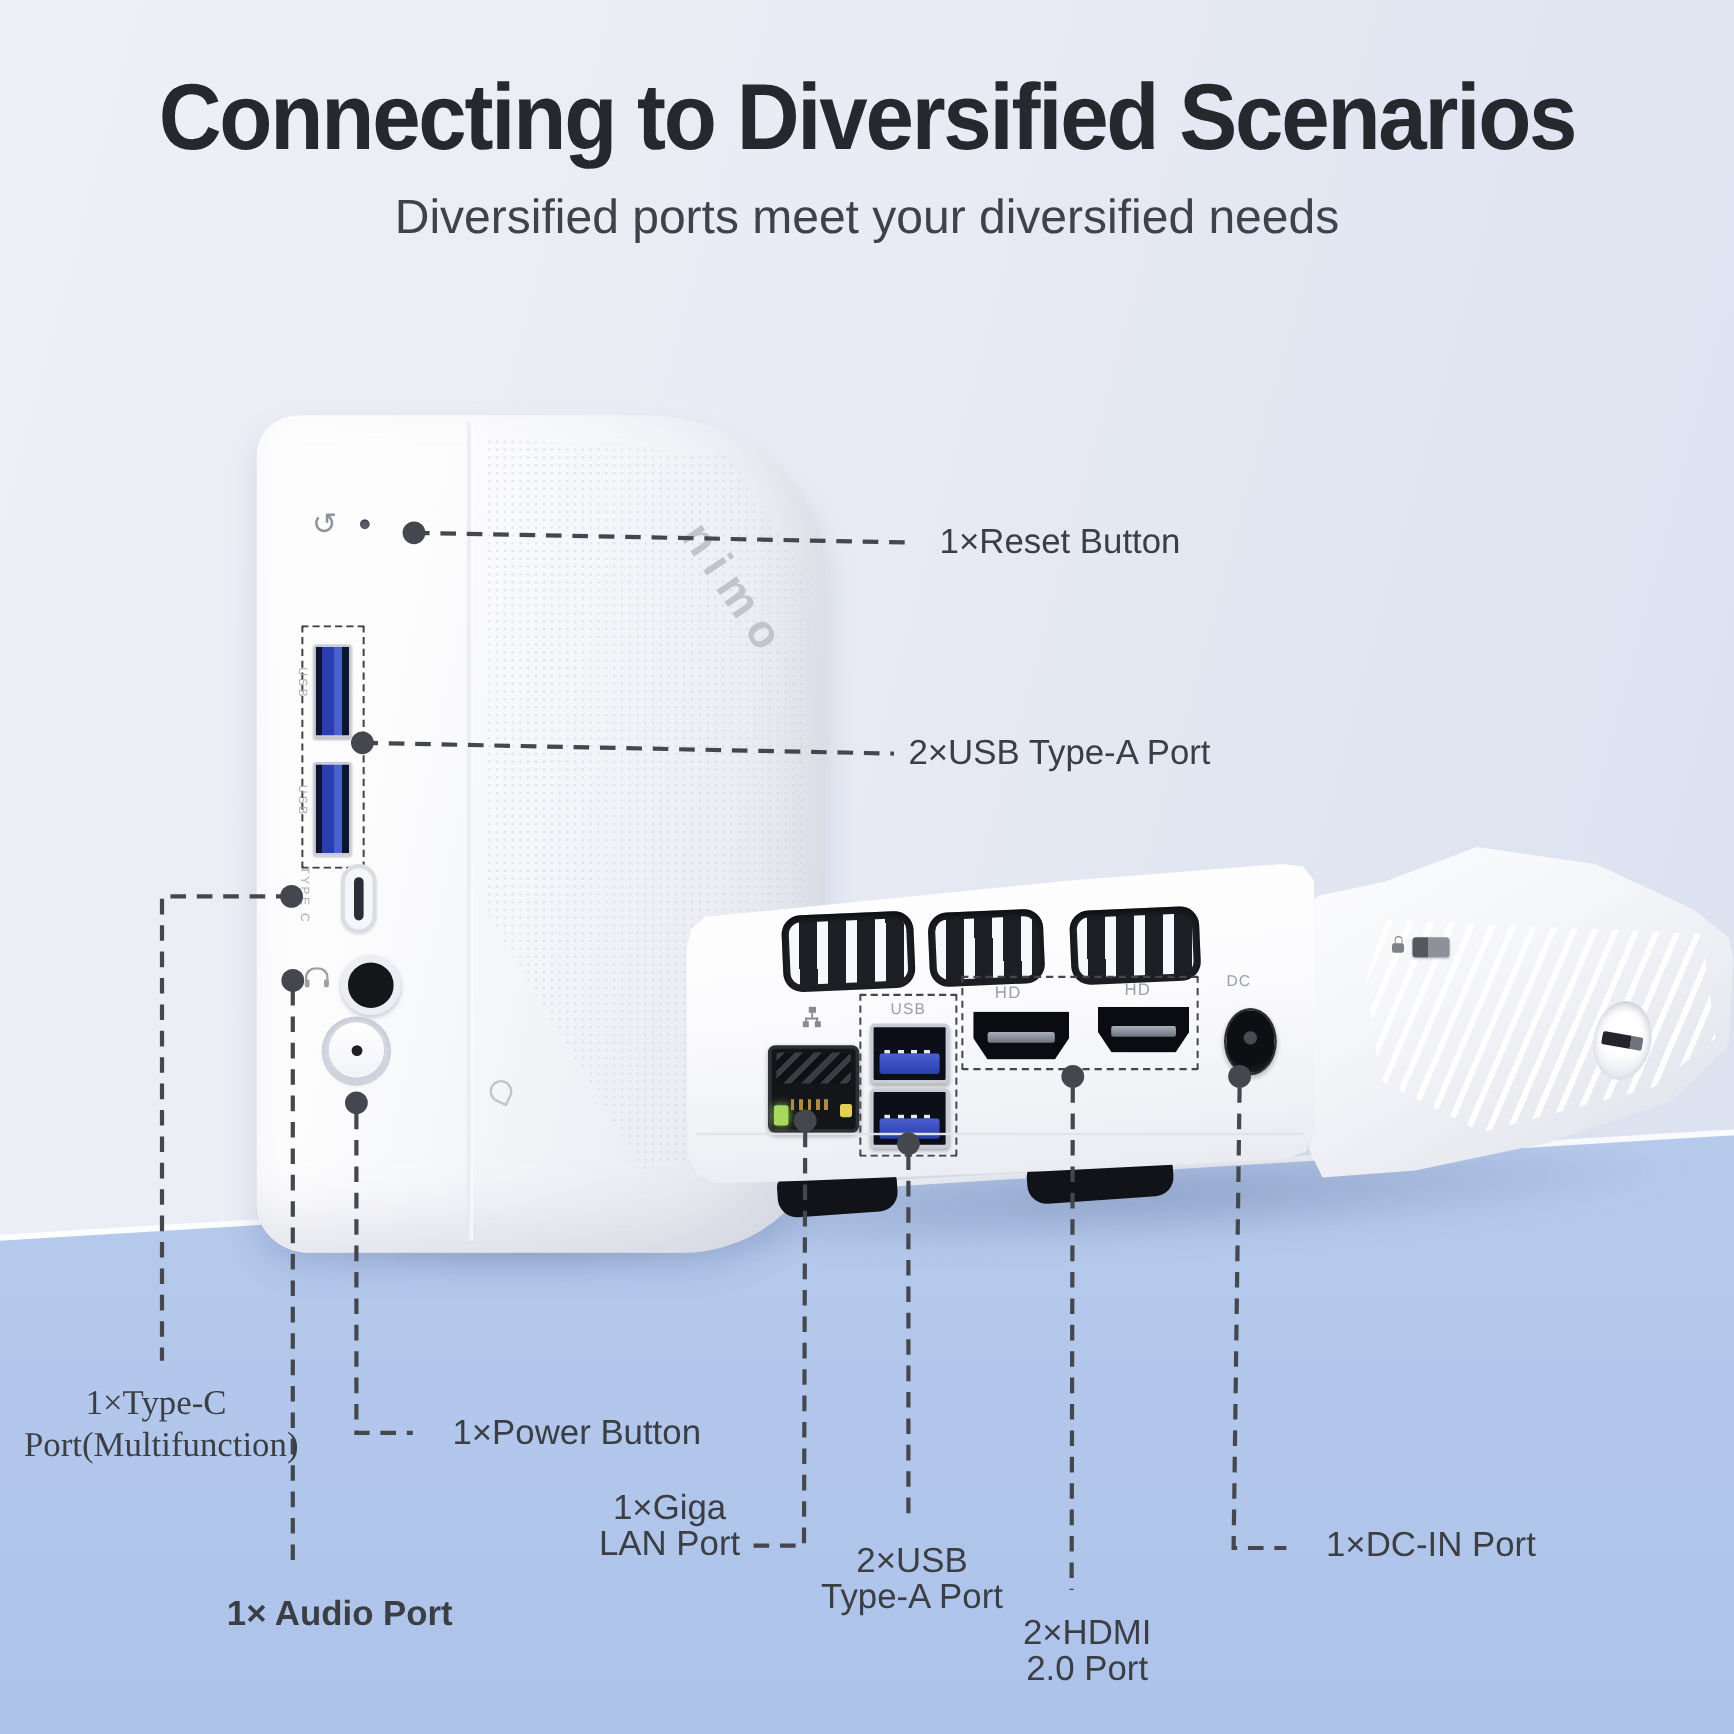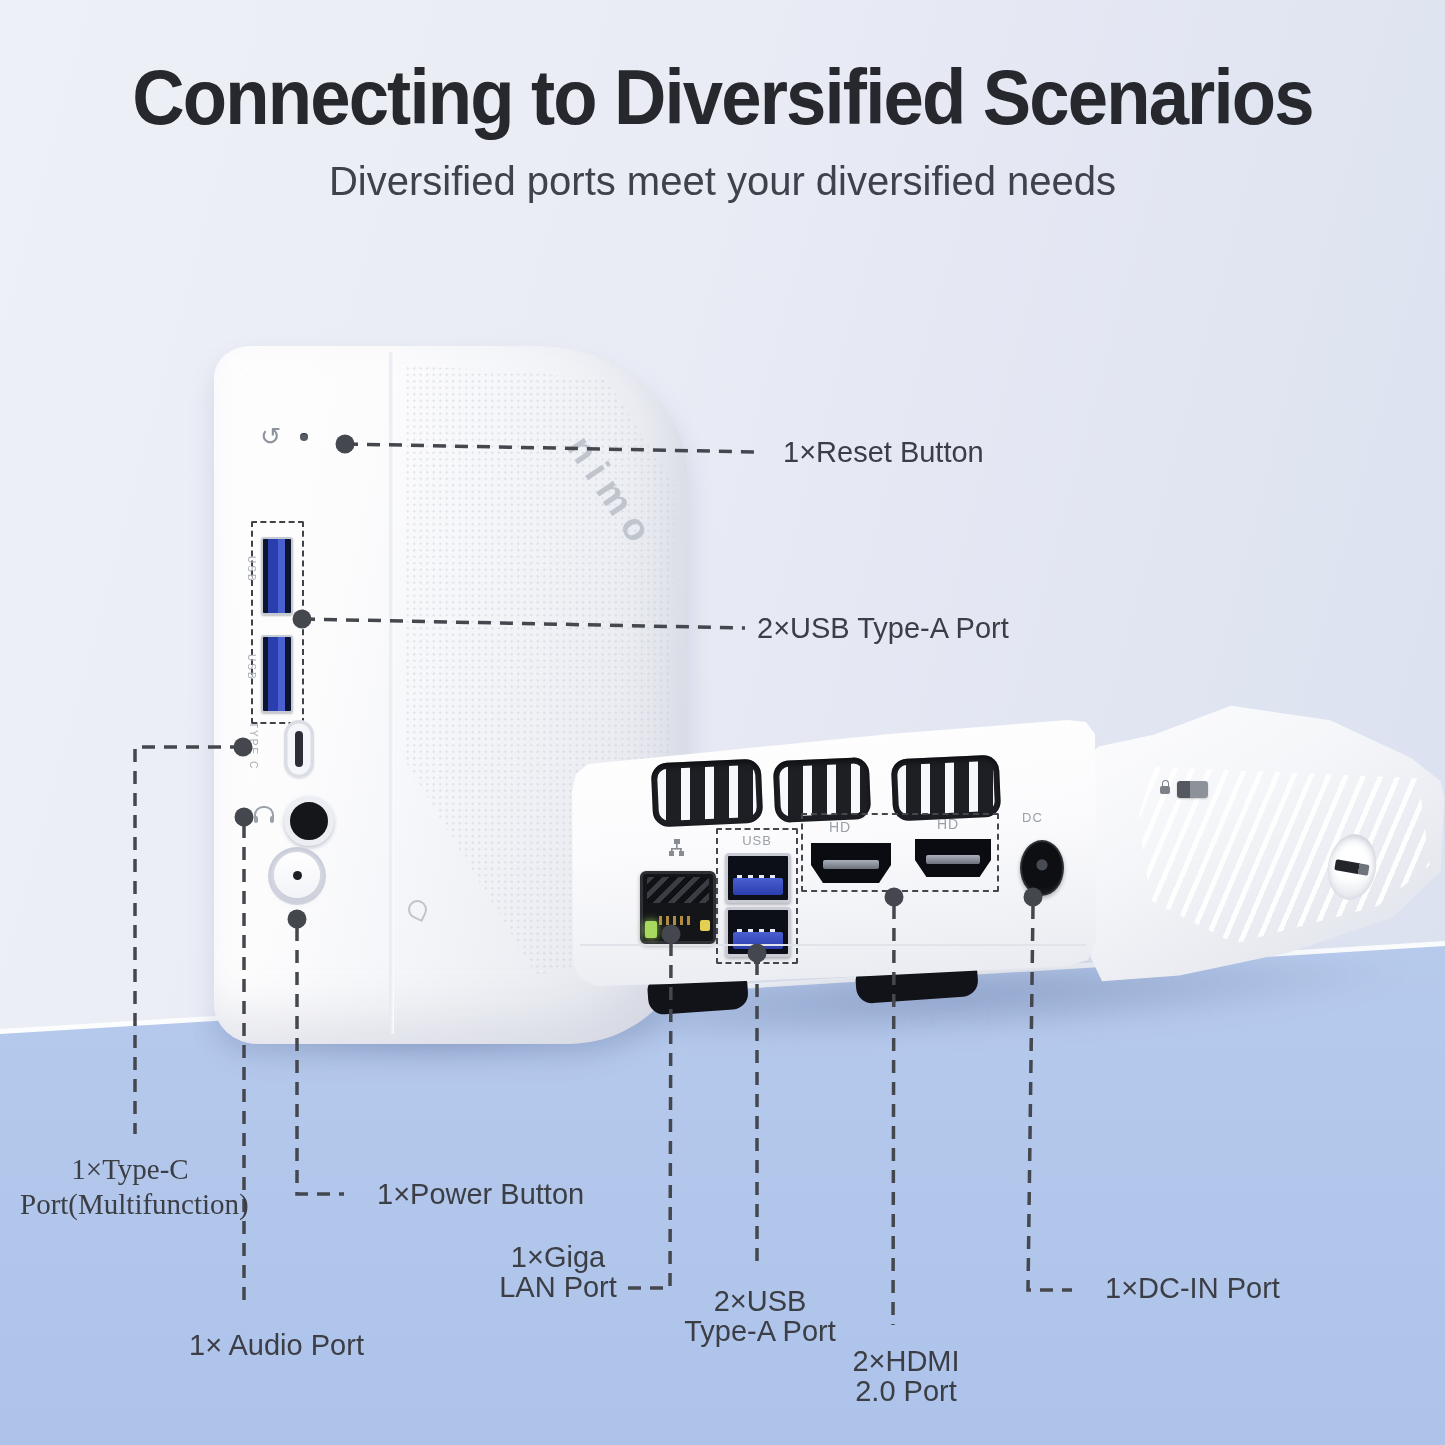--- a/index.html
+++ b/index.html
@@ -152,21 +152,21 @@
   .foot1{left:648px;top:978px;width:100px;height:34px;transform:rotate(-4deg);}
   .foot2{left:856px;top:968px;width:122px;height:32px;transform:rotate(-4deg);}
   
   .callout-svg{position:absolute;inset:0;pointer-events:none;}
   .callout{position:absolute;font-size:29px;color:#3b3e44;line-height:30px;white-space:nowrap;}
   .c-reset{left:783px;top:437px;text-align:right;}
   .c-usbf{left:757px;top:613px;}
   .c-typec{left:20px;top:1152px;width:220px;text-align:center;}
   .c-typec div{line-height:35px;font-family:Liberation Serif, serif;}
   .c-power{left:365px;top:1179px;margin-left:12px;}
-  .c-audio{left:189px;top:1330px;}
+  .c-audio{left:189px;top:1330px;font-weight:bold;}
   .c-lan{left:478px;top:1242px;width:160px;text-align:center;}
   .c-usbr{left:660px;top:1286px;width:200px;text-align:center;}
   .c-hdmi{left:806px;top:1346px;width:200px;text-align:center;}
   .c-dc{left:1105px;top:1273px;}
 </style>
 </head>
 <body>
 
 <div id="stage">
 

